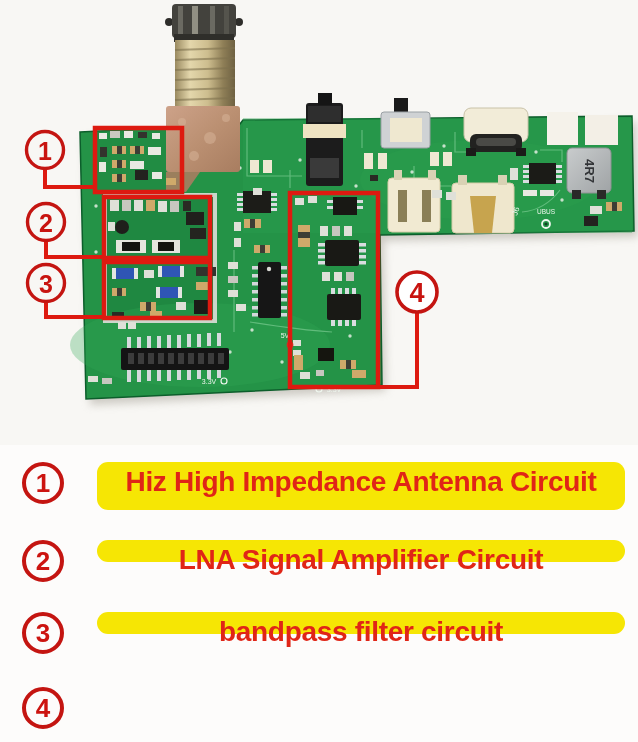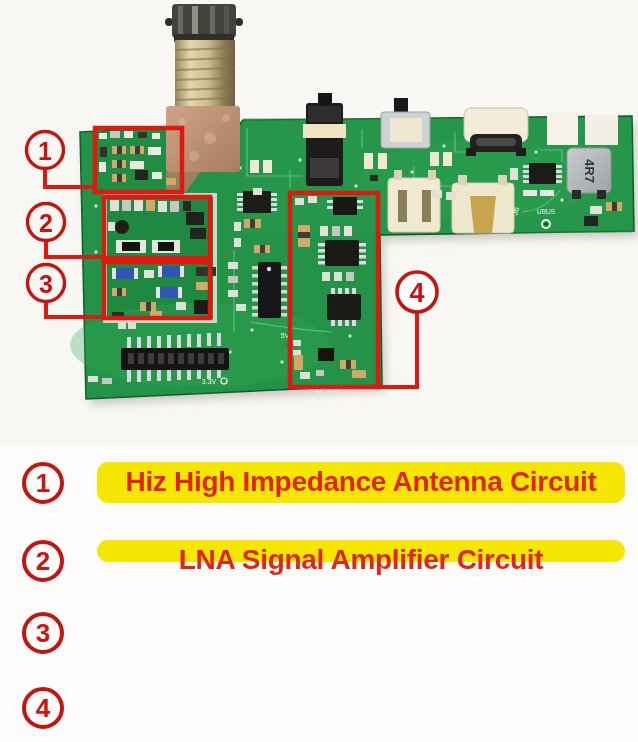--- a/index.html
+++ b/index.html
@@ -439,27 +439,28 @@
         <text x="46" y="223" font-size="25" dominant-baseline="central">2</text>
         <text x="46" y="284" font-size="25" dominant-baseline="central">3</text>
         <text x="417" y="293" font-size="27" dominant-baseline="central">4</text>
       </g>
     </svg>
   </div>
 
   <div class="legend">
     <div class="lrow" style="top:17px">
       <div class="lnum">1</div>
-      <div class="lbar" style="height:41px;line-height:40px">Hiz High Impedance Antenna Circuit</div>
+      <div class="lbar" style="height:48px;line-height:40px">Hiz High Impedance Antenna Circuit</div>
     </div>
     <div class="lrow" style="top:95px">
       <div class="lnum">2</div>
       <div class="lbar">LNA Signal Amplifier Circuit</div>
     </div>
     <div class="lrow" style="top:167px">
       <div class="lnum">3</div>
+      <div class="lbar">bandpass filter circuit</div>
     </div>
     <div class="lrow" style="top:242px">
       <div class="lnum">4</div>
     </div>
   </div>
 
 </div>
 
 </body></html>

